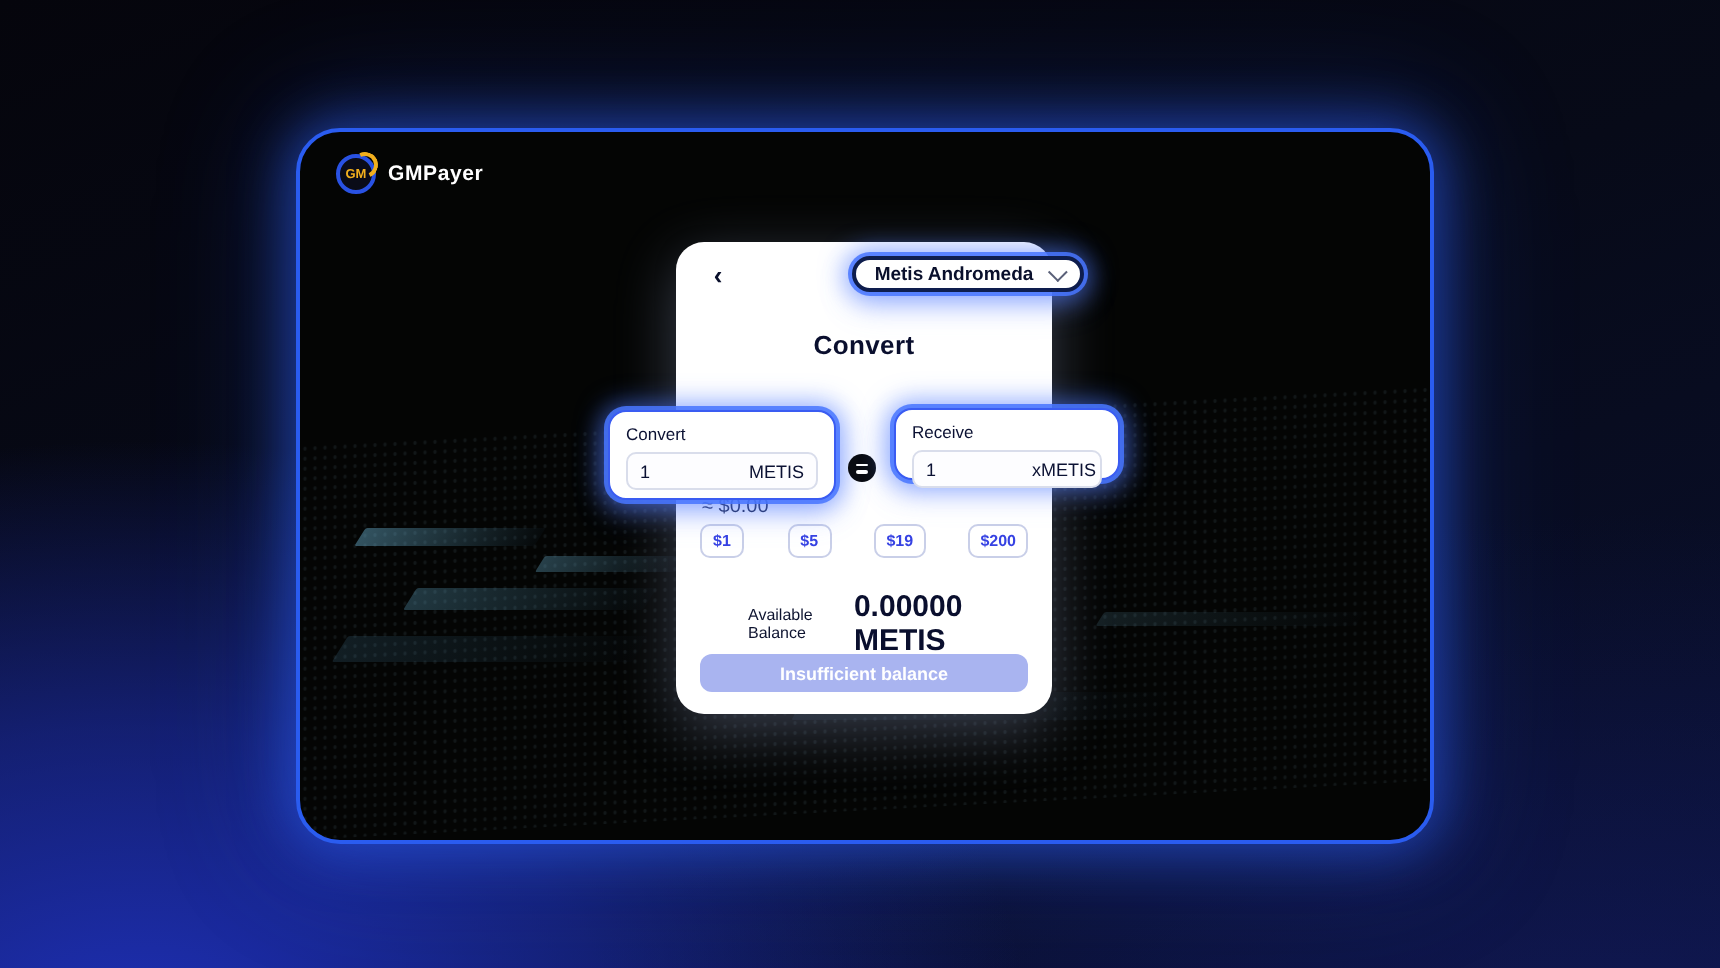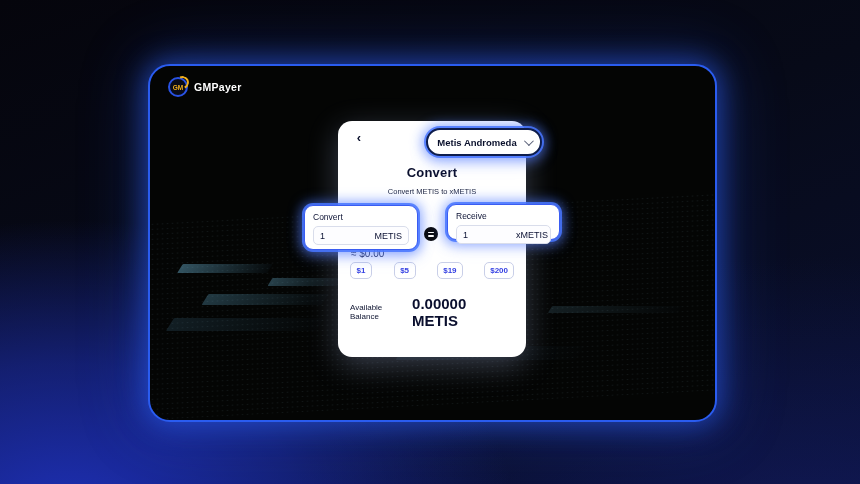--- a/index.html
+++ b/index.html
@@ -66,34 +66,34 @@
     font-size:7.5px;color:#1c2340;}
   .fiat{position:absolute;left:13px;top:127px;font-size:10px;color:#131a3d;}
 
   .quick-row{position:absolute;left:12px;right:12px;top:141px;display:flex;justify-content:space-between;}
   .quick-btn{
     height:17px;min-width:22px;padding:0 5px;box-sizing:border-box;
     background:#ffffff;border:1px solid #c9cfe8;border-radius:5px;
     color:#3642e3;font-size:8px;font-weight:bold;line-height:15px;text-align:center;cursor:pointer;
   }
   .balance-row{position:absolute;left:12px;right:12px;top:174px;display:flex;justify-content:space-between;align-items:center;}
-  .balance-label{font-size:8px;color:#0e1430;}
+  .balance-label{font-size:8px;color:#0e1430;margin-left:24px;}
   .balance-value{font-size:15px;font-weight:700;color:#0a0f2e;}
   .submit-btn{
     position:absolute;left:12px;right:12px;top:206px;height:19px;
     background:#a9b4f0;border:none;border-radius:6px;
     color:#ffffff;font-size:9px;font-weight:600;line-height:19px;text-align:center;
   }
 
   
   .glow{
     box-shadow:0 0 0 2px rgba(72,118,255,0.85), 0 0 12px 4px rgba(72,118,255,0.55), 0 6px 16px rgba(120,150,255,0.35);
   }
   .dropdown{
-    position:absolute;left:276px;top:62px;width:116px;height:28px;box-sizing:border-box;
+    position:absolute;left:276px;top:62px;width:116px;height:18px;box-sizing:border-box;
     background:#ffffff;border:2px solid #0e1d4d;border-radius:14px;
     display:flex;align-items:center;justify-content:center;gap:7px;cursor:pointer;
   }
   .dropdown-label{font-size:9.5px;font-weight:600;color:#0a102c;}
   .chev{width:6px;height:6px;border-right:1.5px solid #5a6078;border-bottom:1.5px solid #5a6078;
     transform:rotate(45deg) translateY(-2px);}
 
   .io-box{
     position:absolute;width:114px;height:45px;box-sizing:border-box;
     background:#ffffff;border:1.5px solid #3a5cf2;border-radius:9px;padding:6px 8px 7px 8px;
@@ -130,35 +130,35 @@
   <div class="brand">
     <div class="logo">
       <span class="logo-gm">GM</span>
     </div>
     <span class="brand-name">GMPayer</span>
   </div>
 
   <div class="card">
     <div class="back">‹</div>
     <div class="card-title">Convert</div>
-    <div class="card-sub">Convert METIS to xMETIS</div>
     <div class="fiat">≈ $0.00</div>
 
     <div class="quick-row">
       <button class="quick-btn">$1</button>
       <button class="quick-btn">$5</button>
       <button class="quick-btn">$19</button>
       <button class="quick-btn">$200</button>
     </div>
 
     <div class="balance-row">
       <span class="balance-label">Available Balance</span>
       <span class="balance-value">0.00000 METIS</span>
     </div>
 
+    <button class="submit-btn" disabled="">Insufficient balance</button>
   </div>
 
   <div class="dropdown glow">
     <span class="dropdown-label">Metis Andromeda</span>
     <span class="chev"></span>
   </div>
 
   <div class="io-box io-convert glow">
     <div class="io-label">Convert</div>
     <div class="io-input">

